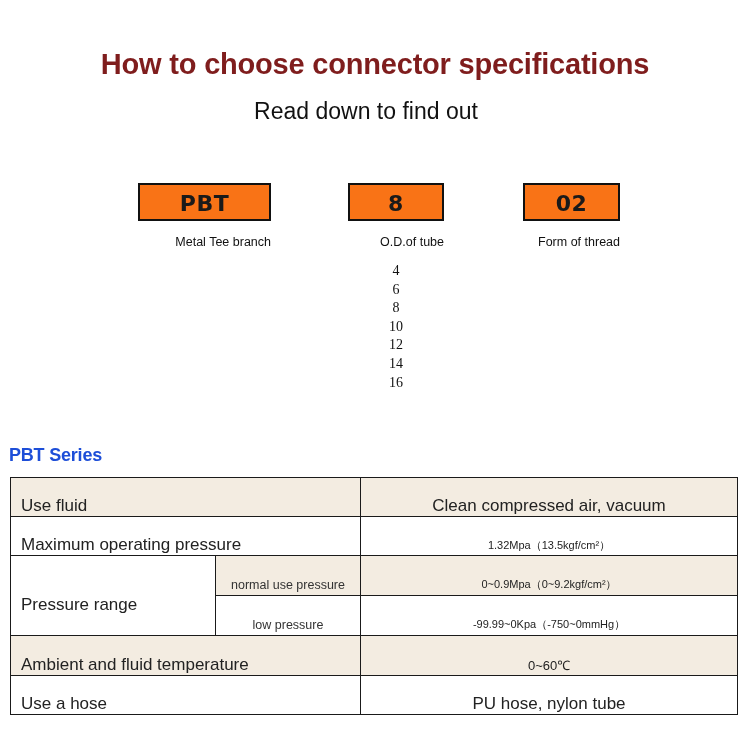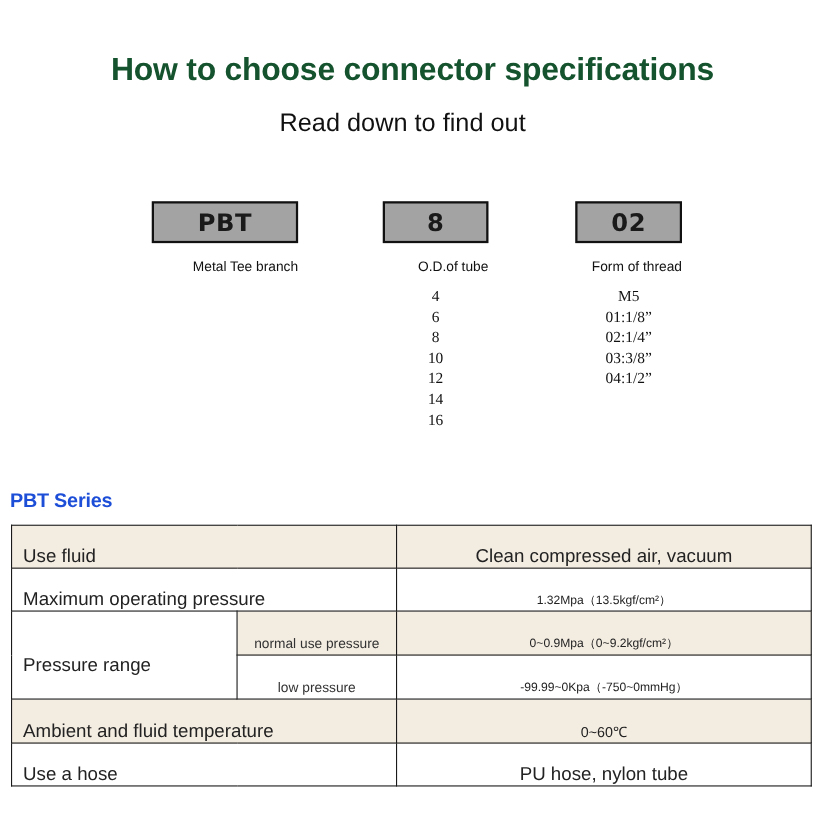--- a/index.html
+++ b/index.html
@@ -18,21 +18,21 @@
 
   
   .title {
     position: absolute;
     left: 0;
     top: 48px;
     width: 750px;
     text-align: center;
     font-size: 29px;
     font-weight: bold;
-    color: #14532d;
+    color: #7f1d1d;
     letter-spacing: -0.2px;
     white-space: nowrap;
   }
   .subtitle {
     position: absolute;
     left: 0;
     top: 98px;
     width: 732px;
     text-align: center;
     font-size: 23px;
@@ -59,21 +59,21 @@
 
   .code-box {
     border: 2px solid #111111;
     height: 38px;
     line-height: 38px;
     text-align: center;
     font-size: 22px;
     font-weight: bold;
     font-family: "DejaVu Sans", sans-serif;
     letter-spacing: 0.5px;
-    background: #a3a3a3;
+    background: #f97316;
     box-sizing: border-box;
   }
   .code-caption {
     margin-top: 14px;
     text-align: right;
     font-size: 12.5px;
     color: #111111;
     white-space: nowrap;
   }
   .code-options {
@@ -166,27 +166,20 @@
       <div>10</div>
       <div>12</div>
       <div>14</div>
       <div>16</div>
     </div>
   </div>
 
   <div class="code-col c2">
     <div class="code-box">02</div>
     <div class="code-caption">Form of thread</div>
-    <div class="code-options">
-      <div>M5</div>
-      <div>01:1/8”</div>
-      <div>02:1/4”</div>
-      <div>03:3/8”</div>
-      <div>04:1/2”</div>
-    </div>
   </div>
 
 </div>
 
 <div class="series-label">PBT Series</div>
 
 <table class="spec-table">
   <colgroup>
     <col style="width:205px">
     <col style="width:145px">

